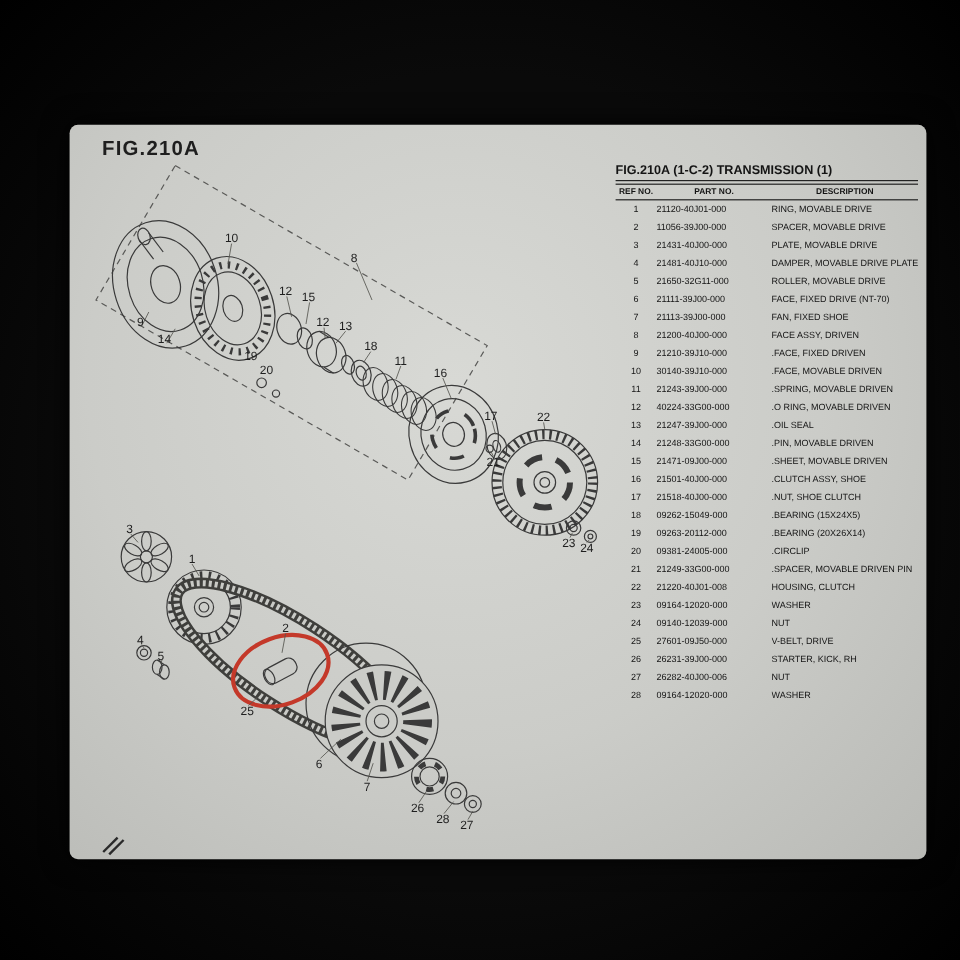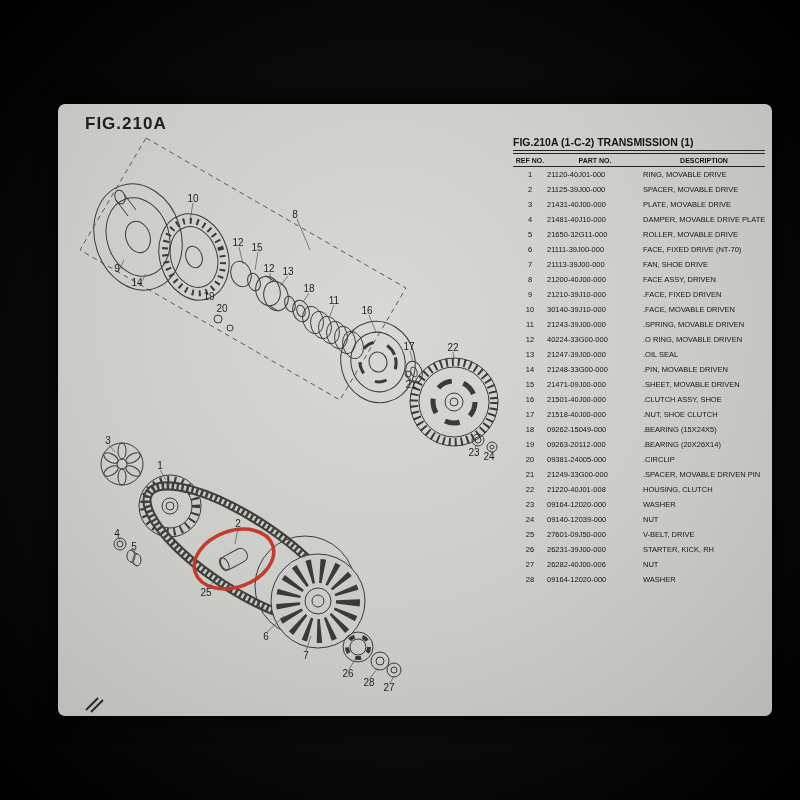--- a/index.html
+++ b/index.html
@@ -227,21 +227,21 @@
         <span class="c-desc">DESCRIPTION</span>
       </div>
       <div>
           <div class="prow">
             <span class="r-ref">1</span>
             <span class="r-part">21120-40J01-000</span>
             <span class="r-desc">RING, MOVABLE DRIVE</span>
           </div>
           <div class="prow">
             <span class="r-ref">2</span>
-            <span class="r-part">21125-39J00-000</span>
+            <span class="r-part">11056-39J00-000</span>
             <span class="r-desc">SPACER, MOVABLE DRIVE</span>
           </div>
           <div class="prow">
             <span class="r-ref">3</span>
             <span class="r-part">21431-40J00-000</span>
             <span class="r-desc">PLATE, MOVABLE DRIVE</span>
           </div>
           <div class="prow">
             <span class="r-ref">4</span>
             <span class="r-part">21481-40J10-000</span>
@@ -253,21 +253,21 @@
             <span class="r-desc">ROLLER, MOVABLE DRIVE</span>
           </div>
           <div class="prow">
             <span class="r-ref">6</span>
             <span class="r-part">21111-39J00-000</span>
             <span class="r-desc">FACE, FIXED DRIVE (NT-70)</span>
           </div>
           <div class="prow">
             <span class="r-ref">7</span>
             <span class="r-part">21113-39J00-000</span>
-            <span class="r-desc">FAN, SHOE DRIVE</span>
+            <span class="r-desc">FAN, FIXED SHOE</span>
           </div>
           <div class="prow">
             <span class="r-ref">8</span>
             <span class="r-part">21200-40J00-000</span>
             <span class="r-desc">FACE ASSY, DRIVEN</span>
           </div>
           <div class="prow">
             <span class="r-ref">9</span>
             <span class="r-part">21210-39J10-000</span>
             <span class="r-desc">.FACE, FIXED DRIVEN</span>

